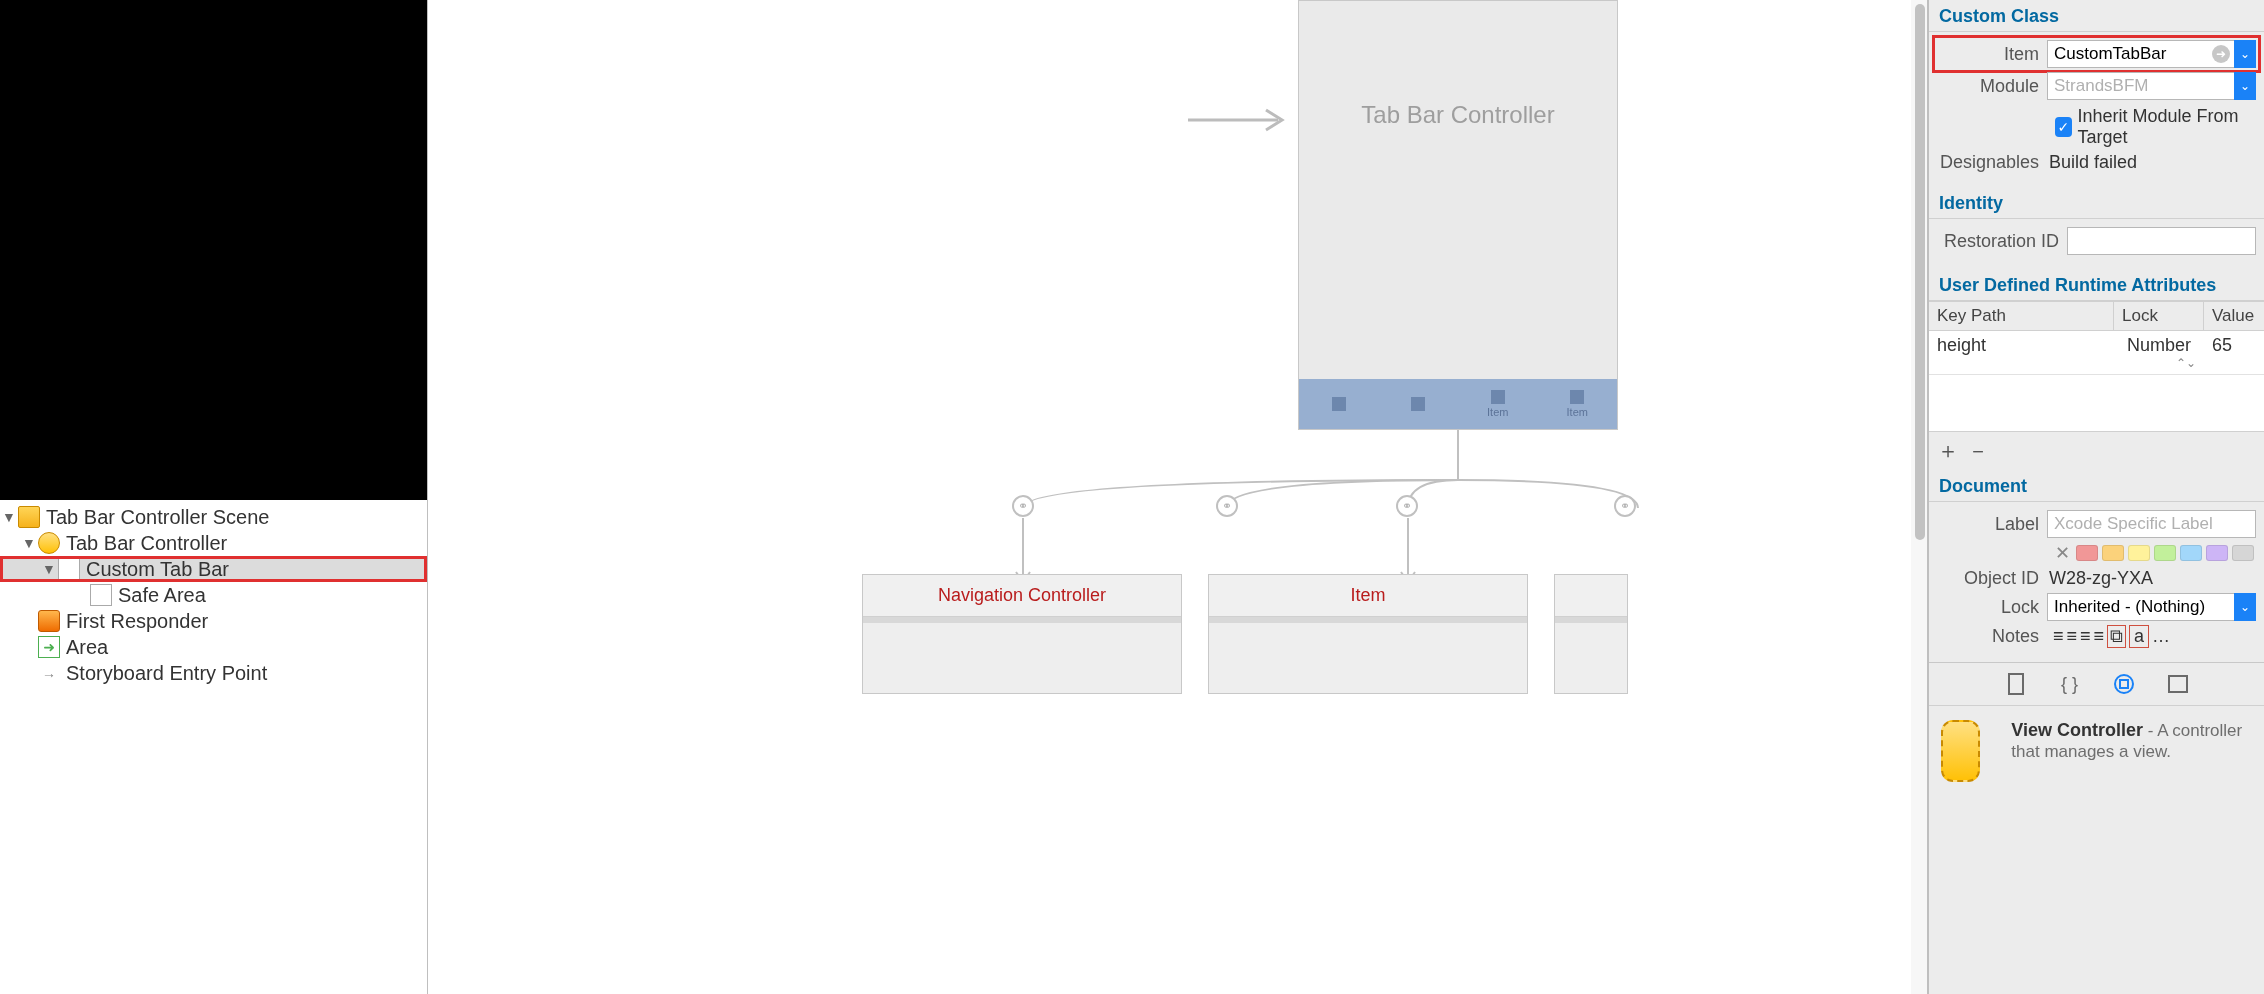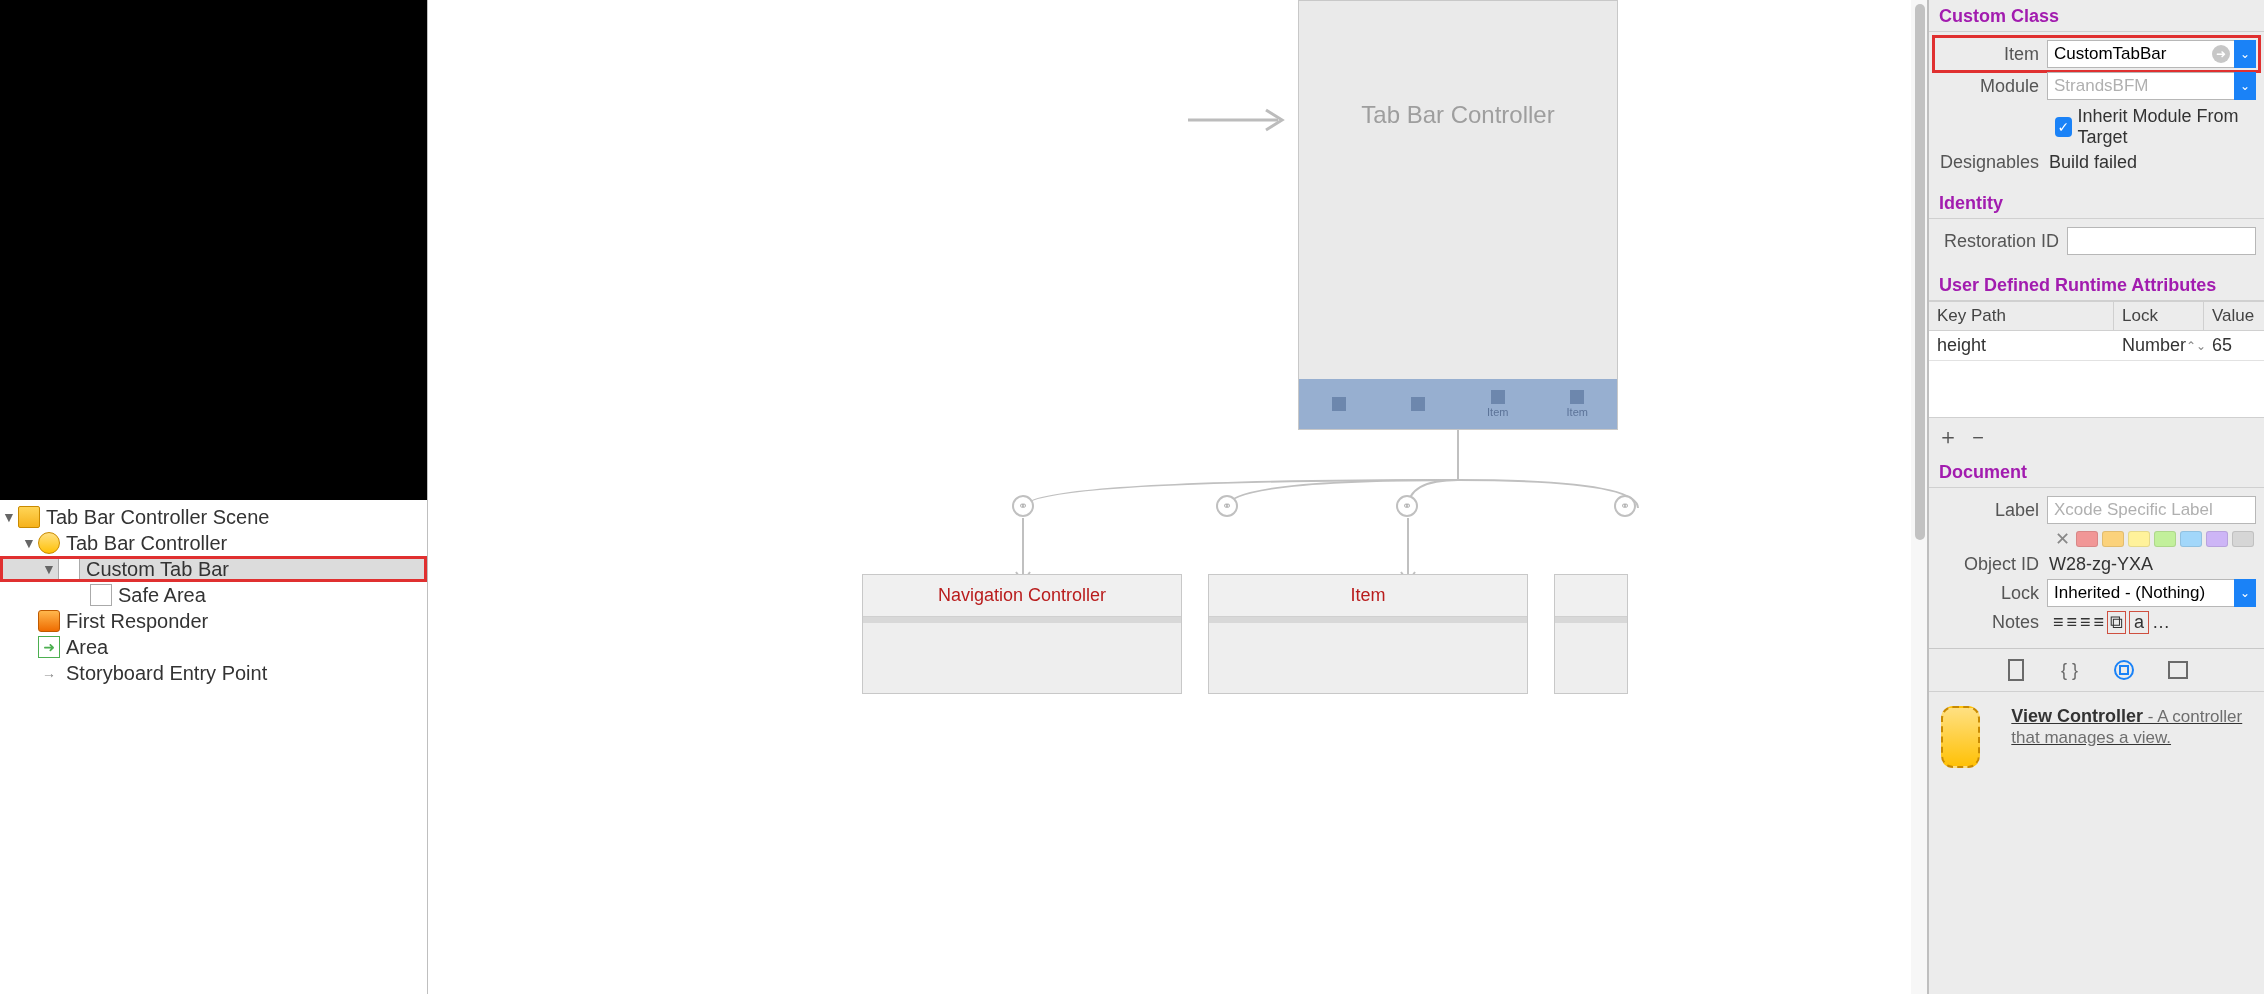--- a/index.html
+++ b/index.html
@@ -39,21 +39,21 @@
 .seg-node { position: absolute; width: 22px; height: 22px; border: 2px solid #c0c0c0; border-radius: 50%; background: #fff; display:flex; align-items:center; justify-content:center; color:#b0b0b0; font-size:12px; }
 .vc-card { position: absolute; top: 574px; width: 320px; background: #f3f3f3; border: 1px solid #c8c8c8; }
 .vc-head { height: 42px; display: flex; align-items: center; justify-content: center; background: #f0f0f0; border-bottom: 1px solid #d0d0d0; color: #b91c1c; font-size: 18px; }
 .vc-body { height: 76px; background: #eee; border-top:6px solid #d8d8d8; }
 
 .scroll-track { position: absolute; right: 0; top: 0; width: 16px; height: 100%; background: #f7f7f7; }
 .scroll-thumb { position: absolute; right: 2px; top: 4px; width: 10px; height: 536px; background: #c2c2c2; border-radius: 5px; }
 
 
 .inspector { width: 336px; background: #ececec; border-left: 1px solid #bfbfbf; font-size: 18px; color: #333; display:flex; flex-direction:column; }
-.section-head { padding: 6px 10px 4px; font-weight: 600; color: #a21caf; border-bottom: 1px solid #d0d0d0; background: #ececec; }
+.section-head { padding: 6px 10px 4px; font-weight: 600; color: #0369a1; border-bottom: 1px solid #d0d0d0; background: #ececec; }
 .section-body { padding: 4px 8px 10px; }
 .form-row { display: flex; align-items: center; margin: 4px 0; }
 .form-label { width: 110px; text-align: right; padding-right: 8px; color: #555; }
 .form-field { flex: 1; position: relative; }
 .text-input { width: 100%; height: 28px; border: 1px solid #b7b7b7; background: #fff; padding: 0 22px 0 6px; font-size: 17px; }
 .text-input::placeholder { color: #b0b0b0; }
 .combo-arrow { position: absolute; right: 0; top: 0; width: 22px; height: 28px; background: #1a82f7; display: flex; align-items: center; justify-content: center; color: #fff; font-size: 12px; }
 .clear-btn { position: absolute; right: 26px; top: 5px; width: 18px; height: 18px; border-radius: 50%; background: #c7c7c7; color: #fff; display:flex; align-items:center; justify-content:center; font-size:12px; }
 .highlight-box { outline: 3px solid #e03030; outline-offset: 2px; }
 .checkbox-row { display:flex; align-items:center; margin: 6px 0 2px 118px; }
@@ -61,34 +61,34 @@
 .static-val { padding-left: 2px; color: #333; }
 
 .attrs-head { display: flex; background: #ececec; border-top:1px solid #d0d0d0; border-bottom:1px solid #d0d0d0; font-size: 17px; color: #444; }
 .attrs-head .c { padding: 4px 8px; border-right:1px solid #d0d0d0; }
 .attrs-head .c1 { flex: 1; }
 .attrs-head .c2 { width: 90px; }
 .attrs-head .c3 { width: 60px; border-right:none; }
 .attrs-row { display: flex; background: #ffffff; border-bottom:1px solid #e2e2e2; }
 .attrs-row .c { padding: 4px 8px; }
 .attrs-row .c1 { flex: 1; }
-.attrs-row .c2 { width: 90px; display:flex; align-items:center; }
+.attrs-row .c2 { width: 90px; display:flex; align-items:center;flex-direction:column; }
 .attrs-row .c3 { width: 60px; }
 .stepper { margin-left:auto; color:#888; font-size:12px; }
 .attrs-pad { height: 56px; background:#fff; }
 .attrs-footer { display:flex; padding:4px 8px; gap:8px; border-top:1px solid #d0d0d0; background:#ececec; color:#555; font-size:22px; }
 
 .color-chip { width: 22px; height: 16px; border-radius: 3px; margin: 0 2px; border:1px solid rgba(0,0,0,0.1); }
 .notes-toolbar { display:flex; align-items:center; gap:3px; padding: 0 6px; overflow:hidden; }
 
 .lib-tabs { display:flex; justify-content:center; gap:28px; padding:8px 0; border-top:1px solid #c8c8c8; background:#ececec; }
 .lib-tab { width:26px; height:26px; display:flex; align-items:center; justify-content:center; color:#6a6a6a; border:1px solid transparent; }
 .lib-tab.active { color:#1a82f7; }
 
-.lib-item { display:flex; padding:14px 12px; gap:31px; background:#ececec; border-top:1px solid #d0d0d0;text-decoration:underline; }
+.lib-item { display:flex; padding:14px 12px; gap:31px; background:#ececec; border-top:1px solid #d0d0d0; }
 .lib-icon { width:62px; height:62px; background:linear-gradient(#ffe082,#ffc107); border:2px dashed #c98a00; border-radius:12px; }
 .lib-text .t { font-weight:600; }
 .lib-text .d { color:#6e6e6e; font-size:17px; }
 
 svg { display:block; }
 </style>
 </head>
 <body>
 
 <div class="sidebar">

